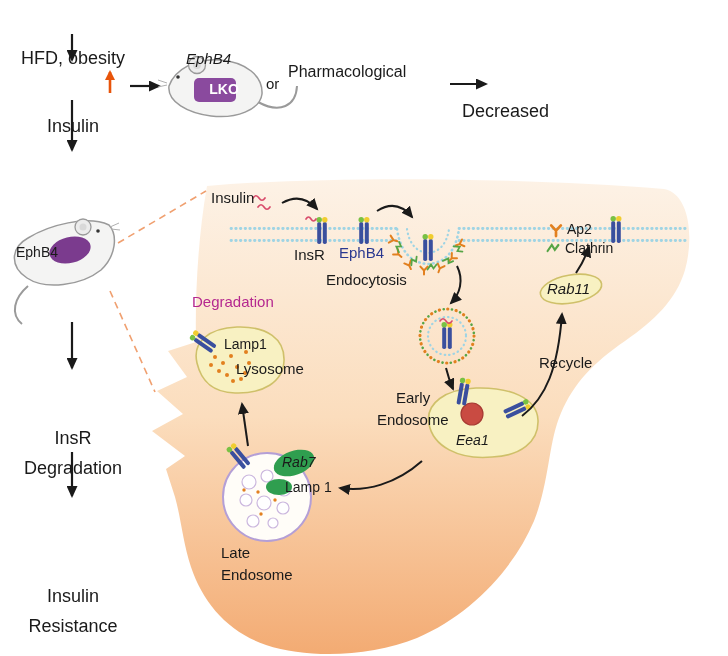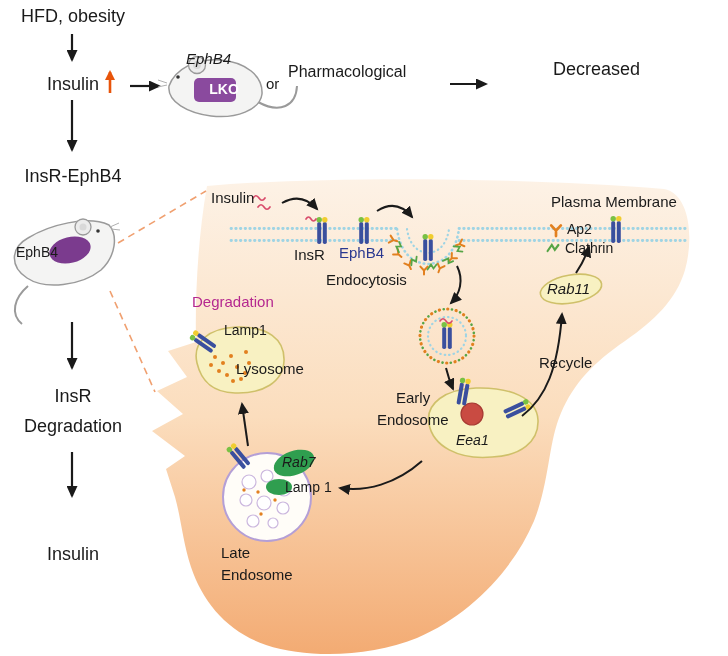--- a/index.html
+++ b/index.html
@@ -1,23 +1,23 @@
 <!DOCTYPE html>
 <html><head>
 <meta charset="utf-8">
 <style>
   html,body{margin:0;padding:0;background:#ffffff;}
   #canvas{position:relative;width:728px;height:656px;background:#ffffff;overflow:hidden;
           font-family:"Liberation Sans", sans-serif;}
   #canvas svg{position:absolute;left:0;top:0;}
   .lbl{position:absolute;color:#1a1a1a;white-space:nowrap;line-height:1.15;}
   .col{left:0;width:146px;text-align:center;}
-  .outcol{left:462px;width:178px;text-align:right;}
+  .outcol{left:462px;width:178px;text-align:left;}
   .pharmcol{left:288px;width:138px;}
-  .s18{font-size:18px;}
+  .s18{font-size:18px;margin-top:42px;}
   .s16{font-size:16px;}
   .s15{font-size:15px;}
   .s14{font-size:14px;}
   .it{font-style:italic;}
   .blue{color:#2b3990;}
   .magenta{color:#b5288f;}
   .white{color:#ffffff;font-weight:600;}
 </style>
 </head>
 <body>
@@ -196,43 +196,42 @@
     <circle cx="75" cy="15" r="8" fill="#ececec" stroke="#9a9a9a" stroke-width="1.3"></circle>
     <circle cx="75" cy="15" r="3.5" fill="#d9d9d9"></circle>
     <circle cx="90" cy="19" r="1.8" fill="#333333"></circle>
     <path d="M 102,15 L 111,11 M 103,17 L 112,18" stroke="#b0b0b0" stroke-width="1"></path>
     <ellipse cx="62" cy="38" rx="21" ry="13" transform="rotate(-14 62 38)" fill="#7b3b8e"></ellipse>
   </g>
 </svg>
 
 <div class="lbl col s18" style="top:6px">HFD, obesity</div>
 <div class="lbl col s18" style="top:74px">Insulin</div>
-<div class="lbl col s18" style="top:166px">InsR-EphB4</div>
 <div class="lbl s14" style="left:16px;top:244px">EphB4</div>
 <div class="lbl col s18" style="top:386px">InsR</div>
 <div class="lbl col s18" style="top:416px">Degradation</div>
 <div class="lbl col s18" style="top:544px">Insulin</div>
+<div class="lbl col s18" style="top:574px">Resistance</div>
 
 <div class="lbl s15 it" style="left:186px;top:50px">EphB4</div>
 <div class="lbl s14 white" style="left:194px;top:81px;width:60px;text-align:center">LKO</div>
 <div class="lbl s15" style="left:266px;top:75px">or</div>
 <div class="lbl pharmcol s16" style="top:63px">Pharmacological</div>
 <div class="lbl outcol s18" style="top:59px">Decreased</div>
 
 <div class="lbl s15" style="left:211px;top:189px">Insulin</div>
-<div class="lbl s15" style="left:551px;top:193px">Plasma Membrane</div>
 <div class="lbl s15" style="left:294px;top:246px">InsR</div>
 <div class="lbl s15 blue" style="left:339px;top:244px">EphB4</div>
 <div class="lbl s14" style="left:567px;top:221px">Ap2</div>
 <div class="lbl s14" style="left:565px;top:240px">Clathrin</div>
 <div class="lbl s15" style="left:326px;top:271px">Endocytosis</div>
 <div class="lbl s15 it" style="left:547px;top:280px">Rab11</div>
 <div class="lbl s15" style="left:539px;top:354px">Recycle</div>
 <div class="lbl s15 magenta" style="left:192px;top:293px">Degradation</div>
-<div class="lbl s14" style="left:224px;top:322px">Lamp1</div>
+<div class="lbl s14" style="left:224px;top:336px">Lamp1</div>
 <div class="lbl s15" style="left:236px;top:360px">Lysosome</div>
 <div class="lbl s15" style="left:396px;top:389px">Early</div>
 <div class="lbl s15" style="left:377px;top:411px">Endosome</div>
 <div class="lbl s14 it" style="left:456px;top:432px">Eea1</div>
 <div class="lbl s14 it" style="left:282px;top:454px">Rab7</div>
 <div class="lbl s14" style="left:285px;top:479px">Lamp 1</div>
 <div class="lbl s15" style="left:221px;top:544px">Late</div>
 <div class="lbl s15" style="left:221px;top:566px">Endosome</div>
 
 </div>

